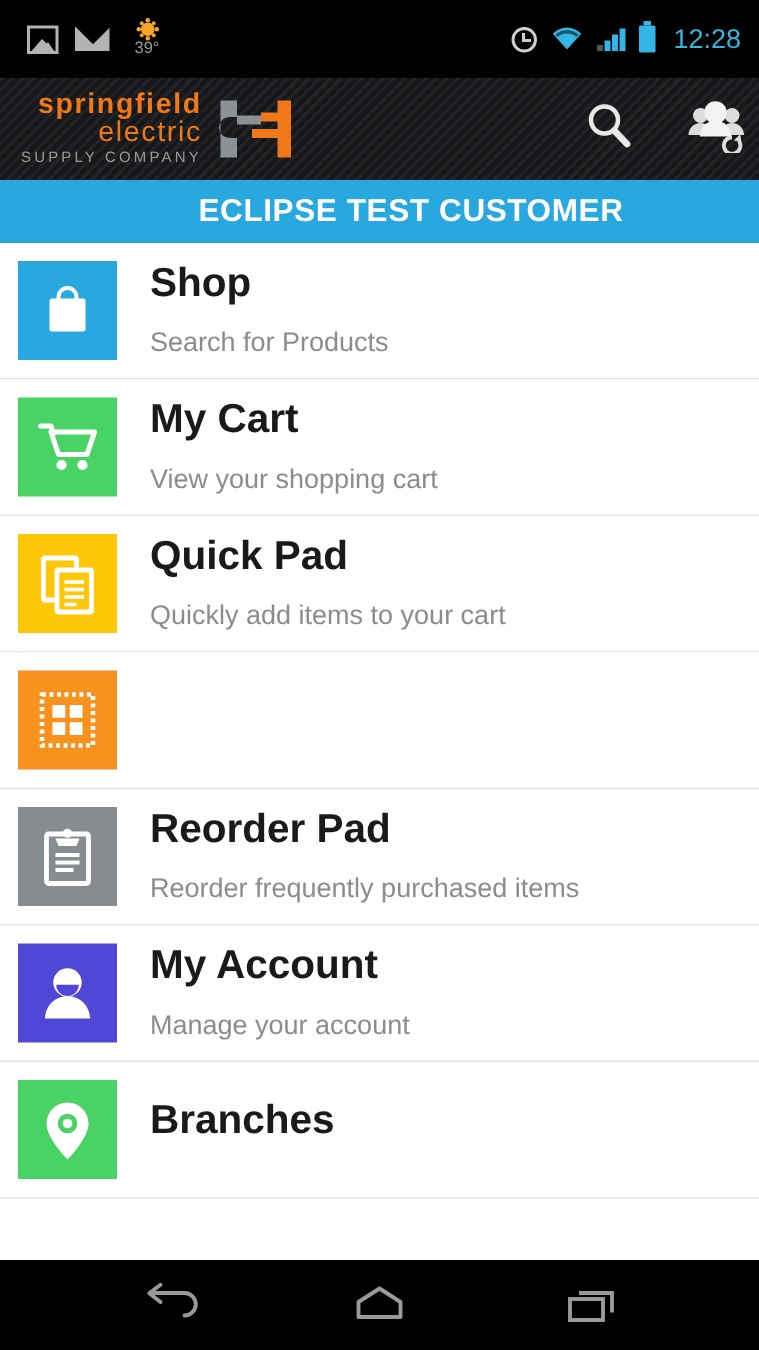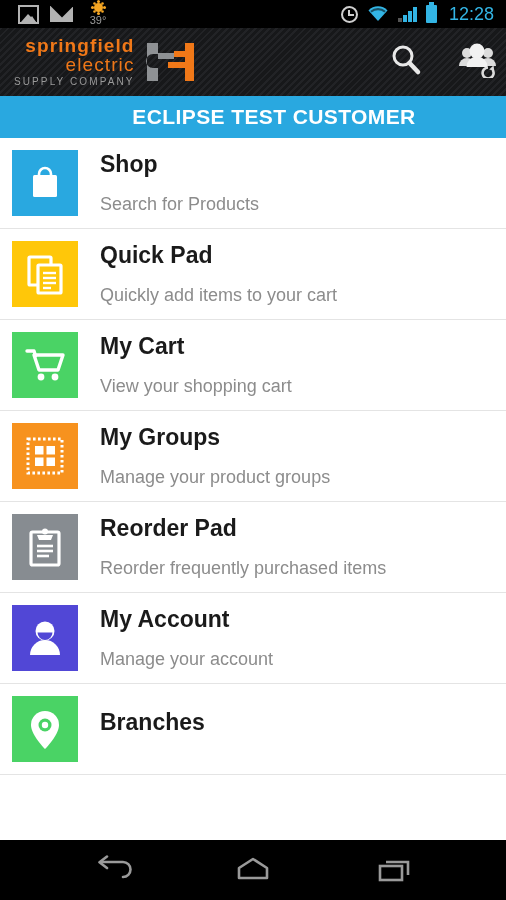--- a/index.html
+++ b/index.html
@@ -12,21 +12,21 @@
   #device {
     position: relative;
     width: 506px; height: 900px;
     background: #ffffff;
     display: flex;
     flex-direction: column;
   }
 
   
   .statusbar {
-    height: 28px;
+    height: 52px;
     background: #000000;
     display: flex;
     align-items: center;
     padding: 0 8px;
     flex: 0 0 auto;
   }
   .sb-left { display: flex; align-items: center; gap: 11px; padding-left: 10px; }
   .sb-spacer { flex: 1 1 auto; }
   .sb-right { display: flex; align-items: center; gap: 9px; padding-right: 4px; }
 
@@ -215,21 +215,21 @@
     justify-content: center;
     position: relative;
   }
   .row-text {
     margin-left: 22px;
     display: flex;
     flex-direction: column;
     justify-content: center;
   }
   .row-title {
-    font-size: 23px;
+    font-size: 27px;
     font-weight: bold;
     color: #1a1a1a;
     line-height: 28px;
     letter-spacing: 0px;
   }
   .row-sub {
     font-size: 18px;
     color: #8c8c8c;
     line-height: 24px;
     margin-top: 14px;
@@ -335,64 +335,60 @@
           <path d="M14 14 v-3 a6 6 0 0 1 12 0 v3" fill="none" stroke="#ffffff" stroke-width="2.6"></path>
         </svg>
       </div>
       <div class="row-text">
         <span class="row-title">Shop</span>
         <span class="row-sub">Search for Products</span>
       </div>
     </div>
 
     <div class="menu-row">
+      <div class="tile" style="background:#4ad365">
+        <svg width="44" height="40" viewBox="0 0 44 40">
+          <path d="M4 6 h7 l1.5 5" fill="none" stroke="#ffffff" stroke-width="3.4" stroke-linecap="round" stroke-linejoin="round"></path>
+          <path d="M11 10 h29 l-5 15 h-19 z" fill="none" stroke="#ffffff" stroke-width="3.4" stroke-linejoin="round"></path>
+          <circle cx="18" cy="32" r="3.4" fill="#ffffff"></circle>
+          <circle cx="32" cy="32" r="3.4" fill="#ffffff"></circle>
+        </svg>
+      </div>
+      <div class="row-text">
+        <span class="row-title">My Cart</span>
+        <span class="row-sub">View your shopping cart</span>
+      </div>
+    </div>
+
+    <div class="menu-row">
       <div class="tile" style="background:#ffc709">
         <svg width="42" height="42" viewBox="0 0 42 42">
           <rect x="5" y="4" width="22" height="28" rx="1" fill="none" stroke="#ffffff" stroke-width="3.2"></rect>
           <rect x="14" y="12" width="23" height="28" rx="1" fill="#ffc709" stroke="#ffffff" stroke-width="3.2"></rect>
           <line x1="19" y1="20" x2="32" y2="20" stroke="#ffffff" stroke-width="2.4"></line>
           <line x1="19" y1="25" x2="32" y2="25" stroke="#ffffff" stroke-width="2.4"></line>
           <line x1="19" y1="30" x2="32" y2="30" stroke="#ffffff" stroke-width="2.4"></line>
           <line x1="19" y1="35" x2="27" y2="35" stroke="#ffffff" stroke-width="2.4"></line>
         </svg>
       </div>
       <div class="row-text">
         <span class="row-title">Quick Pad</span>
         <span class="row-sub">Quickly add items to your cart</span>
       </div>
     </div>
 
     <div class="menu-row">
-      <div class="tile" style="background:#4ad365">
-        <svg width="44" height="40" viewBox="0 0 44 40">
-          <path d="M4 6 h7 l1.5 5" fill="none" stroke="#ffffff" stroke-width="3.4" stroke-linecap="round" stroke-linejoin="round"></path>
-          <path d="M11 10 h29 l-5 15 h-19 z" fill="none" stroke="#ffffff" stroke-width="3.4" stroke-linejoin="round"></path>
-          <circle cx="18" cy="32" r="3.4" fill="#ffffff"></circle>
-          <circle cx="32" cy="32" r="3.4" fill="#ffffff"></circle>
-        </svg>
-      </div>
-      <div class="row-text">
-        <span class="row-title">My Cart</span>
-        <span class="row-sub">View your shopping cart</span>
-      </div>
-    </div>
-
-    <div class="menu-row">
       <div class="tile" style="background:#f7921e">
         <svg width="42" height="42" viewBox="0 0 42 42">
           <rect x="4" y="4" width="34" height="34" fill="none" stroke="#ffffff" stroke-width="3" stroke-dasharray="2.6 2.4"></rect>
           <rect x="11" y="11" width="8.5" height="8.5" fill="#ffffff"></rect>
           <rect x="22.5" y="11" width="8.5" height="8.5" fill="#ffffff"></rect>
           <rect x="11" y="22.5" width="8.5" height="8.5" fill="#ffffff"></rect>
           <rect x="22.5" y="22.5" width="8.5" height="8.5" fill="#ffffff"></rect>
         </svg>
-      </div>
-      <div class="row-text">
-        <span class="row-title">My Groups</span>
-        <span class="row-sub">Manage your product groups</span>
       </div>
     </div>
 
     <div class="menu-row">
       <div class="tile" style="background:#878c91">
         <svg width="40" height="42" viewBox="0 0 40 42">
           <rect x="6" y="6" width="28" height="33" rx="1.5" fill="none" stroke="#ffffff" stroke-width="3.2"></rect>
           <path d="M12 9 h16 l-2 5 h-12 z" fill="#ffffff"></path>
           <circle cx="20" cy="5.5" r="3" fill="#ffffff"></circle>
           <line x1="12" y1="20" x2="28" y2="20" stroke="#ffffff" stroke-width="2.6"></line>

